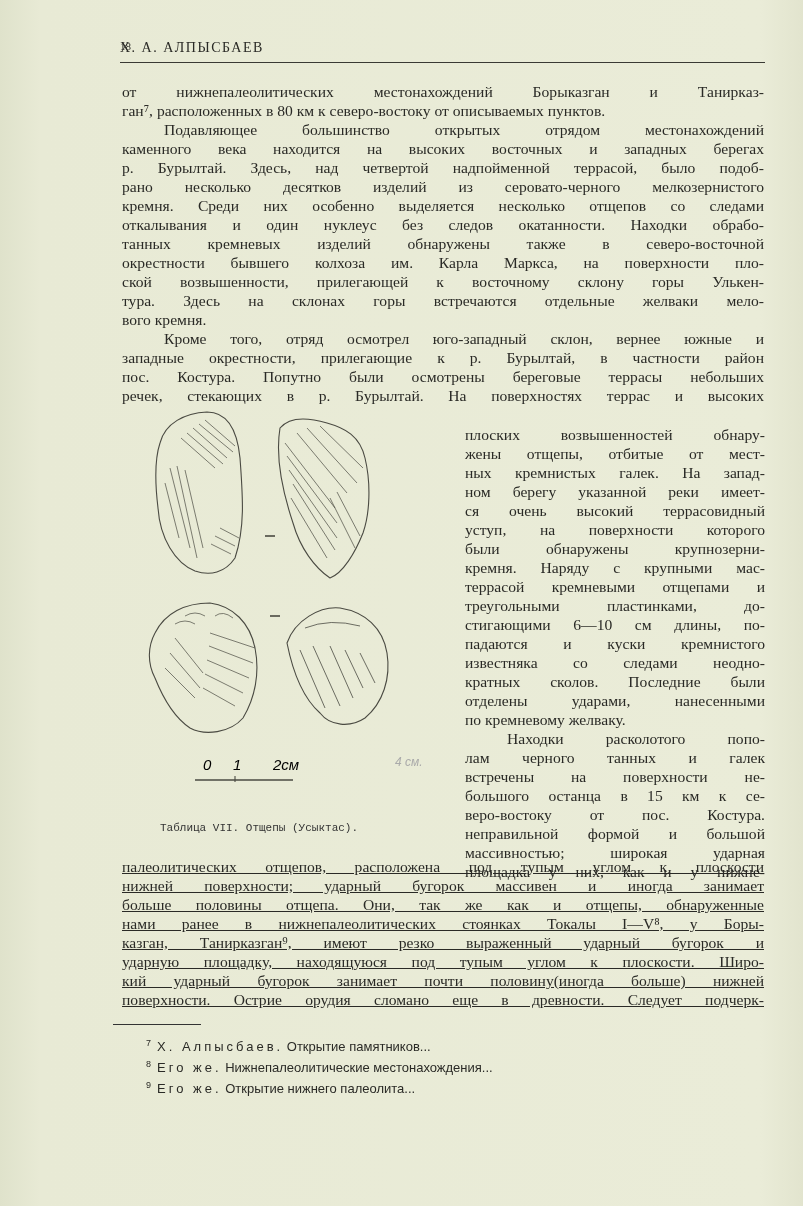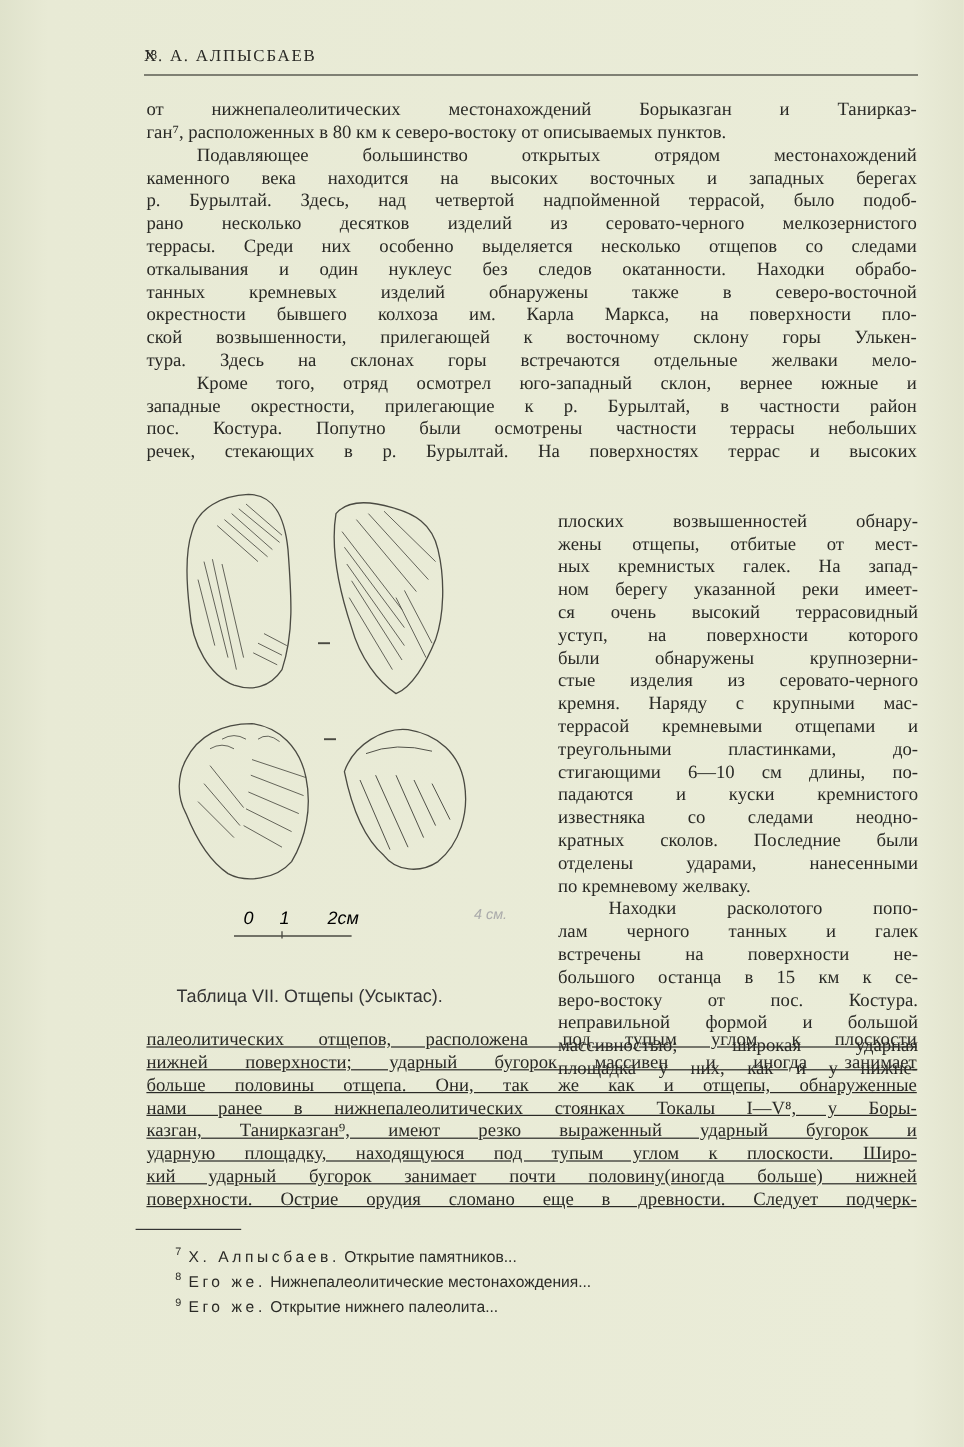--- a/index.html
+++ b/index.html
@@ -15,21 +15,21 @@
   .header { position: absolute; left: 120px; top: 38px; width: 645px; height: 24px; }
   .page-num { position: absolute; left: 0; top: 2px; font-size: 11px; }
   .running-title { position: absolute; left: 0; right: 0; top: 2px; text-align: left;
     font-size: 14px; letter-spacing: 1.5px; }
   .rule { position: absolute; left: 120px; top: 62px; width: 645px; height: 0;
     border-top: 1.6px solid #3a3a34; }
   .line { display: block; text-align: justify; text-align-last: justify; white-space: nowrap; }
   .line.last { text-align-last: left; }
   .wrapcol { position: absolute; left: 465px; width: 300px; font-size: 15.6px; line-height: 19px; }
   .figure { position: absolute; left: 115px; top: 388px; width: 340px; height: 420px; }
-  .caption { position: absolute; left: 147px; top: 822px; font-size: 15px; font-family: Liberation Sans, sans-serif; color: #333; }
+  .caption { position: absolute; left: 160px; top: 822px; font-size: 11px; font-family: Liberation Mono, monospace; color: #333; }
   .fullcol { position: absolute; left: 122px; width: 642px; font-size: 15.6px; line-height: 19px; }
   .fn-rule { position: absolute; left: 113px; top: 1024px; width: 88px; border-top: 1.4px solid #333; }
   .footnotes { position: absolute; left: 146px; top: 1035px; font-size: 13px; line-height: 16.5px;
     font-family: "Liberation Sans", sans-serif; }
   .fn sup { font-size: 9px; margin-right: 6px; }
   .spaced { letter-spacing: 3px; }
   .scale { font-family: "Liberation Sans", sans-serif; font-style: italic; color: #555; font-size: 15px; }
 </style>
 </head>
 <body>
@@ -42,29 +42,30 @@
   </div>
   <div class="rule"></div>
 
   <div class="fullcol" id="top-lines" style="top:82px;">
       <span class="line">от нижнепалеолитических местонахождений  Борыказган и Танирказ-</span>
       <span class="line last">ган⁷, расположенных в 80 км к северо-востоку от описываемых пунктов.</span>
       <span class="line" style="text-indent: 42px;">Подавляющее большинство открытых  отрядом  местонахождений</span>
       <span class="line">каменного века находится на высоких восточных и западных берегах</span>
       <span class="line">р. Бурылтай. Здесь, над четвертой надпойменной террасой, было подоб-</span>
       <span class="line">рано несколько десятков изделий из серовато-черного мелкозернистого</span>
-      <span class="line">террасы. Среди них особенно выделяется несколько отщепов со следами</span>
+      <span class="line">кремня. Среди них особенно выделяется несколько отщепов со следами</span>
       <span class="line">откалывания и один нуклеус без следов окатанности. Находки обрабо-</span>
       <span class="line">танных  кремневых  изделий  обнаружены  также в северо-восточной</span>
       <span class="line">окрестности бывшего колхоза им. Карла Маркса, на поверхности пло-</span>
       <span class="line">ской возвышенности, прилегающей к восточному склону горы Улькен-</span>
       <span class="line">тура.  Здесь на склонах горы встречаются отдельные  желваки мело-</span>
+      <span class="line last">вого кремня.</span>
       <span class="line" style="text-indent: 42px;">Кроме того, отряд осмотрел юго-западный склон, вернее южные и</span>
       <span class="line">западные окрестности, прилегающие к р. Бурылтай, в частности район</span>
-      <span class="line">пос. Костура. Попутно были осмотрены частности террасы небольших</span>
+      <span class="line">пос. Костура. Попутно были осмотрены береговые террасы небольших</span>
       <span class="line">речек, стекающих в р. Бурылтай. На поверхностях террас и высоких</span>
     </div>
 
   <div class="figure">
     <svg width="340" height="420" viewBox="0 0 340 420">
       <g fill="none" stroke="#4a4a42" stroke-width="1.1">
 
         <path d="M45,55 C50,35 70,25 92,24 C112,24 122,40 125,70 C128,110 130,140 120,170 C110,185 95,188 80,183 C60,175 45,150 43,120 C40,95 40,70 45,55 Z"></path>
         <g stroke-width="0.7">
           <path d="M55,80 L75,160"></path>
@@ -134,21 +135,20 @@
   <div class="caption">Таблица VII. Отщепы (Усыктас).</div>
 
   <div class="wrapcol" id="wrap-lines" style="top:406px;margin-top:19px;">
       <span class="line">плоских возвышенностей обнару-</span>
       <span class="line">жены отщепы, отбитые от мест-</span>
       <span class="line">ных кремнистых галек. На запад-</span>
       <span class="line">ном берегу указанной реки имеет-</span>
       <span class="line">ся очень высокий террасовидный</span>
       <span class="line">уступ, на поверхности которого</span>
       <span class="line">были обнаружены крупнозерни-</span>
-      <span class="line">стые изделия из серовато-черного</span>
       <span class="line">кремня. Наряду с крупными мас-</span>
       <span class="line">террасой кремневыми отщепами и</span>
       <span class="line">треугольными пластинками, до-</span>
       <span class="line">стигающими 6—10 см длины, по-</span>
       <span class="line">падаются и куски кремнистого</span>
       <span class="line">известняка со следами неодно-</span>
       <span class="line">кратных сколов. Последние были</span>
       <span class="line">отделены ударами, нанесенными</span>
       <span class="line last">по кремневому желваку.</span>
       <span class="line" style="text-indent: 42px;">Находки расколотого попо-</span>

